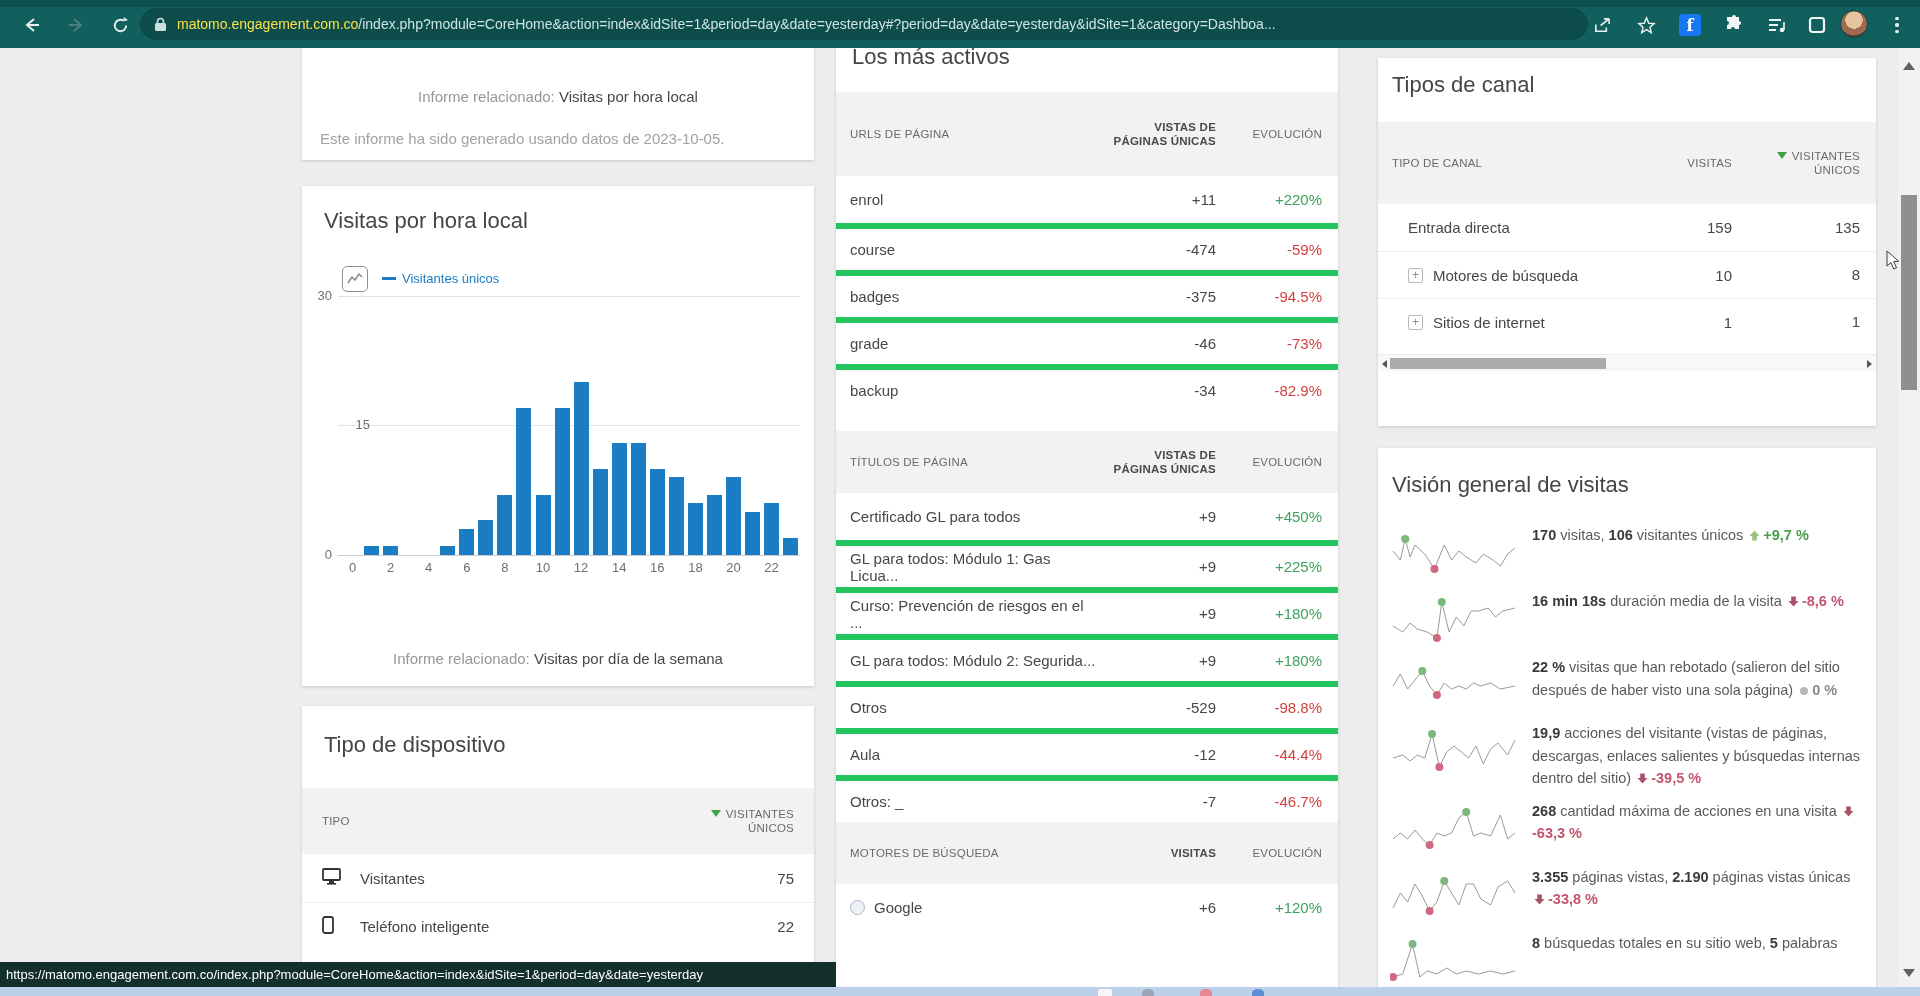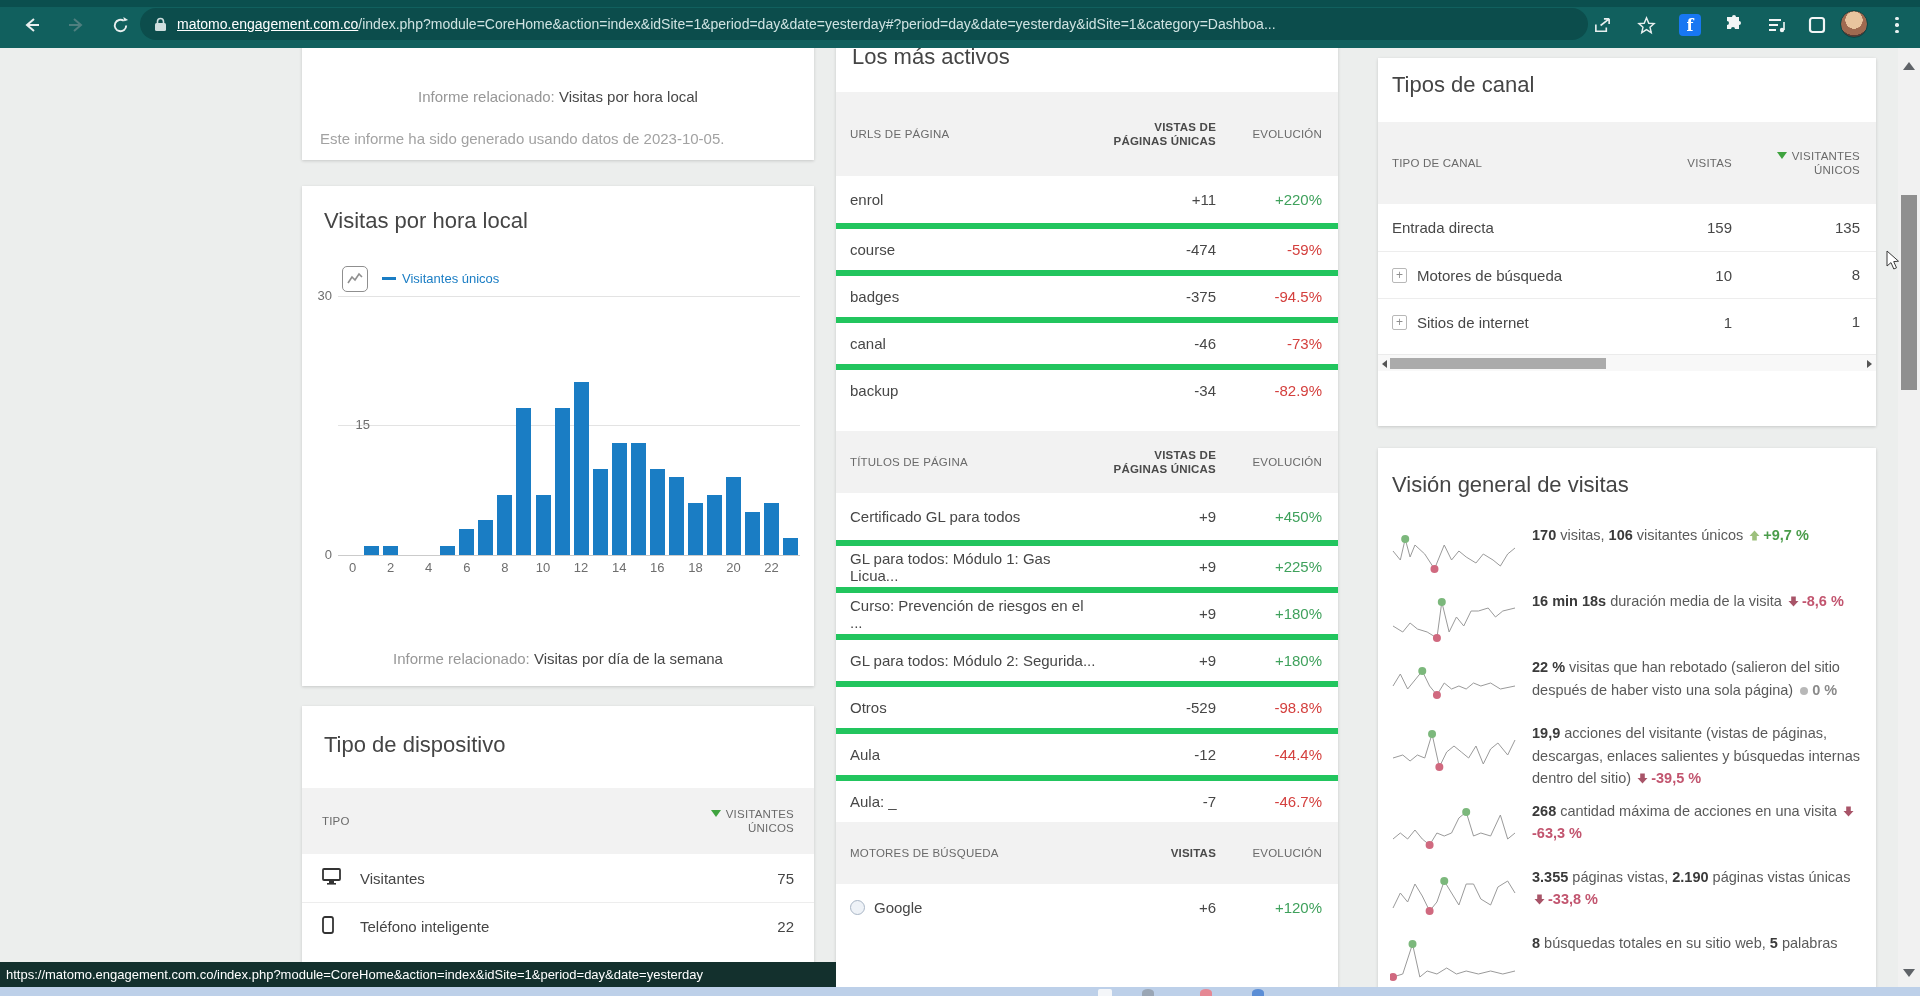--- a/index.html
+++ b/index.html
@@ -5,21 +5,21 @@
   * { margin:0; padding:0; box-sizing:border-box; }
   html,body { width:1920px; height:996px; overflow:hidden; font-family:"Liberation Sans",sans-serif; background:#eceeed; }
   .screen { position:absolute; inset:0; }
 
   
   .toolbar { position:absolute; left:0; top:0; width:1920px; height:48px; background:var(--browser-chrome-teal,#11605e); z-index:50; }
   .toolbar .topstrip { position:absolute; left:0; top:0; width:100%; height:7px; background:#0b4f4e; }
   .navbtn { position:absolute; top:10px; width:30px; height:30px; display:flex; align-items:center; justify-content:center; border-radius:50%; }
   .url-pill { position:absolute; left:140px; top:8px; width:1448px; height:32px; border-radius:16px; background:#0c4d4c; display:flex; align-items:center; padding:0 14px; }
   .url-text { font-size:14px; color:#cfe3e2; white-space:nowrap; overflow:hidden; margin-left:10px; }
-  .url-text .domain { color:#ffffff;text-decoration:underline; }
+  .url-text .domain { color:#fde047; }
   .tb-icon { position:absolute; top:12px; width:26px; height:26px; display:flex; align-items:center; justify-content:center; }
   .fb-badge { width:22px; height:22px; border-radius:4px; background:#1877f2; color:#fff; font-weight:bold; font-size:16px; display:flex; align-items:center; justify-content:center; font-family:"DejaVu Serif",serif; }
   .avatar { position:absolute; top:10px; width:28px; height:28px; border-radius:50%; background:radial-gradient(circle at 50% 35%, #e8c49e 0 40%, #a06a50 41% 70%, #5a3c34 71%); border:1px solid #0a4747; }
   .dots { display:flex; flex-direction:column; gap:3px; }
   .dots i { width:3.5px; height:3.5px; border-radius:50%; background:#e9f1f1; }
 
   
   .card { position:absolute; background:#fff; box-shadow:0 1px 3px rgba(0,0,0,.16); z-index:1; }
   .w-title { font-size:22px; font-weight:400; color:#454545; }
   .related { position:absolute; left:0; right:0; text-align:center; font-size:15px; }
@@ -80,21 +80,21 @@
   
   #card-r1 { left:1378px; top:58px; width:498px; height:368px; }
   #card-r1 .w-title { position:absolute; left:14px; top:14px; }
   .ch-head { position:absolute; left:0; top:64px; width:100%; min-height:82px; padding:0 16px 0 14px; }
   .ch-head .hl { flex:1; }
   .ch-v { width:110px; text-align:right; }
   .ch-u { width:128px; text-align:right; line-height:14px; }
   .ch-rows { position:absolute; left:0; top:146px; width:100%; }
   .ch-row { height:47px; display:flex; align-items:center; padding:0 16px 0 14px; font-size:15px; color:#474747; }
   .ch-row + .ch-row { border-top:1px solid #ededed; }
-  .ch-row .lbl { flex:1; display:flex; align-items:center; }
+  .ch-row .lbl { flex:1; display:flex; align-items:center;margin-left:16px; }
   .expand { width:15px; height:15px; border:1px solid #b8b8b8; border-radius:2px; color:#8f8f8f; font-size:12px; line-height:13px; text-align:center; margin-right:10px; flex:none; }
   .hscroll { position:absolute; left:0; top:296px; width:100%; height:17px; background:#f8f8f8; border-top:1px solid #ebebeb; }
   .hthumb { position:absolute; left:12px; top:3px; width:216px; height:11px; background:#ababab; }
   .harrow { position:absolute; top:5px; width:0; height:0; border-top:4px solid transparent; border-bottom:4px solid transparent; }
   .harrow.l { left:4px; border-right:5px solid #555; }
   .harrow.r { right:4px; border-left:5px solid #555; }
 
   #card-r2 { left:1378px; top:448px; width:498px; height:560px; }
   #card-r2 .w-title { position:absolute; left:14px; top:24px; }
   .ov-rows { position:absolute; left:12px; top:76px; right:8px; }
@@ -240,21 +240,21 @@
     <span class="c-label lblwrap" style="display:flex;align-items:center;font-weight:normal">course</span>
     <span class="v-cell">-474</span>
     <span class="e-cell trend-down">-59%</span>
   </div>
             <div class="mid-row">
     <span class="c-label lblwrap" style="display:flex;align-items:center;font-weight:normal">badges</span>
     <span class="v-cell">-375</span>
     <span class="e-cell trend-down">-94.5%</span>
   </div>
             <div class="mid-row">
-    <span class="c-label lblwrap" style="display:flex;align-items:center;font-weight:normal">canal</span>
+    <span class="c-label lblwrap" style="display:flex;align-items:center;font-weight:normal">grade</span>
     <span class="v-cell">-46</span>
     <span class="e-cell trend-down">-73%</span>
   </div>
             <div class="mid-row">
     <span class="c-label lblwrap" style="display:flex;align-items:center;font-weight:normal">backup</span>
     <span class="v-cell">-34</span>
     <span class="e-cell trend-down">-82.9%</span>
   </div>
           </div>
   </div>
@@ -289,21 +289,21 @@
     <span class="c-label lblwrap" style="display:flex;align-items:center;font-weight:normal">Otros</span>
     <span class="v-cell">-529</span>
     <span class="e-cell trend-down">-98.8%</span>
   </div>
             <div class="mid-row">
     <span class="c-label lblwrap" style="display:flex;align-items:center;font-weight:normal">Aula</span>
     <span class="v-cell">-12</span>
     <span class="e-cell trend-down">-44.4%</span>
   </div>
             <div class="mid-row">
-    <span class="c-label lblwrap" style="display:flex;align-items:center;font-weight:normal">Aula: _</span>
+    <span class="c-label lblwrap" style="display:flex;align-items:center;font-weight:normal">Otros: _</span>
     <span class="v-cell">-7</span>
     <span class="e-cell trend-down">-46.7%</span>
   </div>
           </div>
   </div>
         <div class="mid-section">
     <div class="thead">
       <span class="c-label">MOTORES DE BÚSQUEDA</span>
       <span class="c-value">VISITAS</span>
       <span class="c-evo">EVOLUCIÓN</span>

